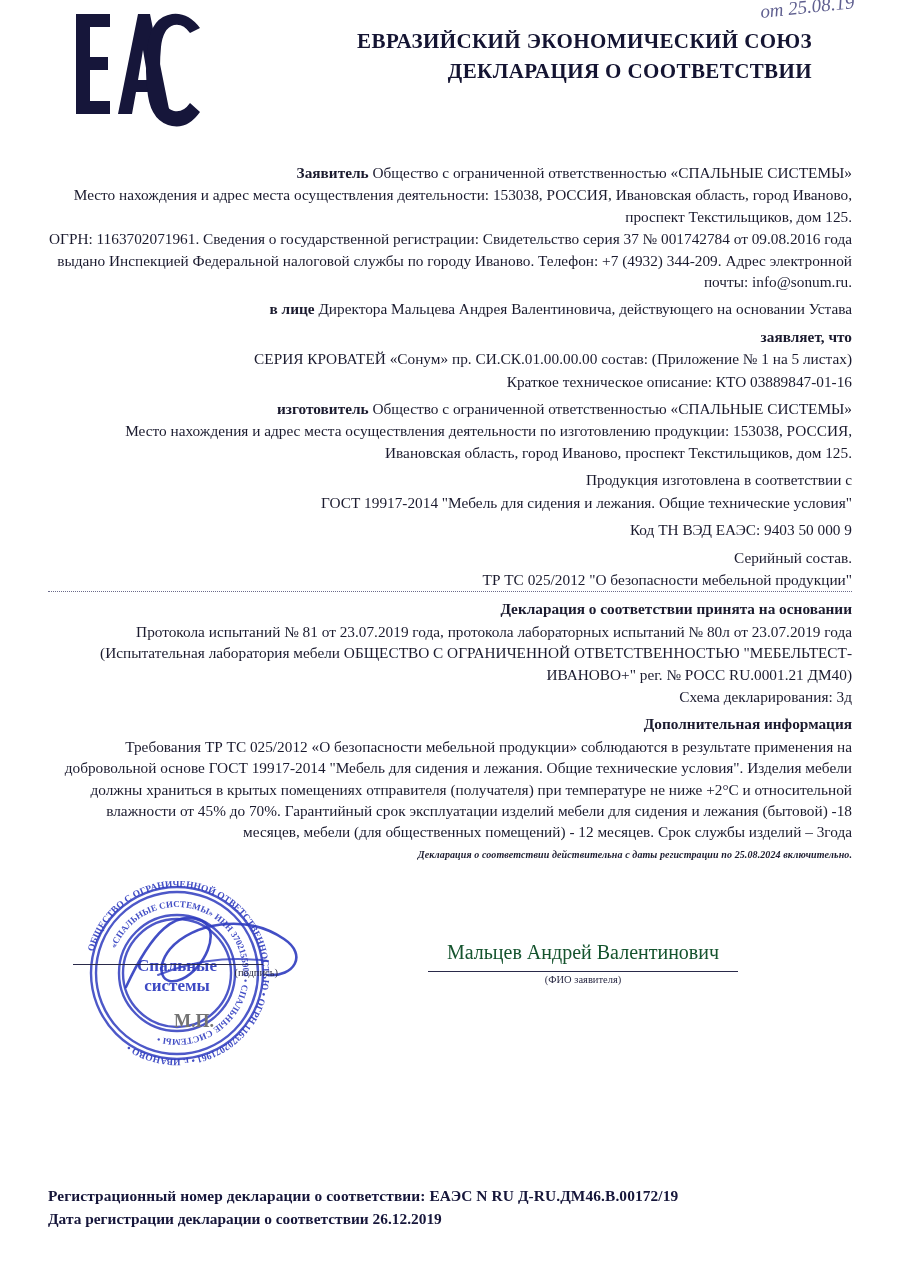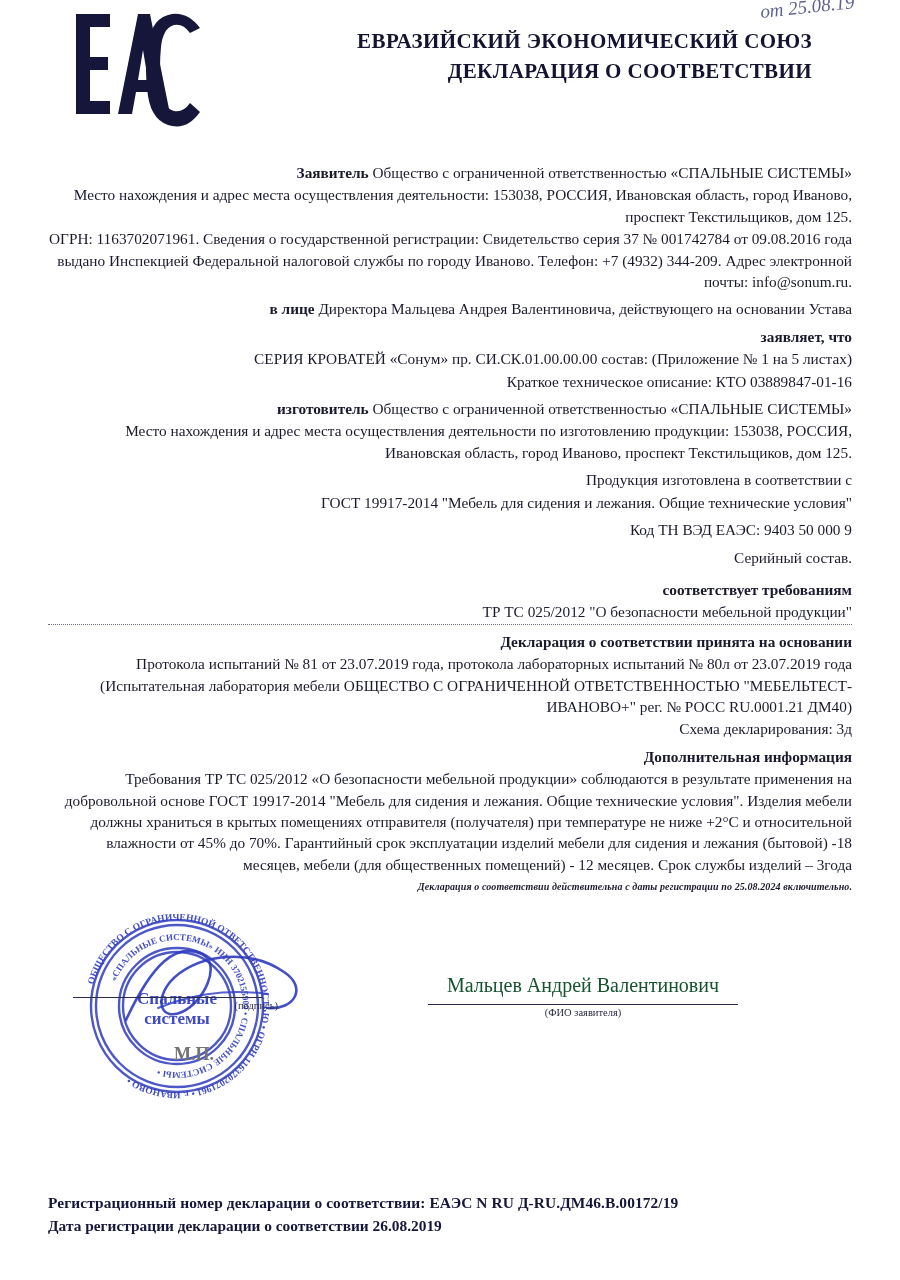--- a/index.html
+++ b/index.html
@@ -165,21 +165,21 @@
     width: 240px;
     height: 150px;
     pointer-events: none;
   }
 
   
   .footer {
     position: absolute;
     left: 48px;
     right: 48px;
-    bottom: 43px;
+    bottom: 50px;
     font-size: 15.4px;
     font-weight: bold;
     line-height: 23px;
     color: #16163a;
   }
   .footer .reg-no { letter-spacing: .1px; }
 </style>
 </head>
 <body>
 
@@ -228,21 +228,20 @@
       <span class="b">изготовитель</span>
       <span>Общество с ограниченной ответственностью «СПАЛЬНЫЕ СИСТЕМЫ»</span>
     </p>
     <p class="just">Место нахождения и адрес места осуществления деятельности по изготовлению продукции: 153038, РОССИЯ, Ивановская область, город Иваново, проспект Текстильщиков, дом 125.</p>
 
     <p class="gap-s">Продукция изготовлена в соответствии с</p>
     <p>ГОСТ 19917-2014 "Мебель для сидения и лежания. Общие технические  условия"</p>
     <p class="gap-s">Код ТН ВЭД ЕАЭС:  9403 50 000 9</p>
     <p class="gap-s">Серийный состав.</p>
 
-    <p class="b gap-m">соответствует требованиям</p>
     <p>
       <span class="underline-dotted">ТР ТС 025/2012 "О безопасности мебельной  продукции"</span>
     </p>
 
     <p class="b gap-s">Декларация о соответствии принята на основании</p>
     <p class="just">Протокола испытаний № 81 от 23.07.2019 года, протокола лабораторных испытаний № 80л от 23.07.2019 года (Испытательная лаборатория мебели ОБЩЕСТВО С ОГРАНИЧЕННОЙ ОТВЕТСТВЕННОСТЬЮ "МЕБЕЛЬТЕСТ-ИВАНОВО+" рег. № РОСС RU.0001.21 ДМ40)</p>
     <p>Схема декларирования: 3д</p>
 
     <p class="b gap-s">Дополнительная информация</p>
     <p class="just">Требования ТР ТС 025/2012 «О безопасности мебельной продукции» соблюдаются в результате применения на добровольной основе ГОСТ 19917-2014 "Мебель для сидения и лежания. Общие технические условия".  Изделия мебели должны храниться в крытых помещениях отправителя (получателя) при температуре не ниже +2°С и относительной влажности от 45% до 70%. Гарантийный срок эксплуатации изделий мебели для сидения и лежания (бытовой) -18 месяцев, мебели (для общественных помещений) - 12 месяцев. Срок службы изделий – 3года</p>
@@ -295,16 +294,16 @@
 
     <div class="sign-right">
       <div class="name">Мальцев Андрей Валентинович</div>
       <div class="rule"></div>
       <div class="cap">(ФИО заявителя)</div>
     </div>
   </div>
 
   <div class="footer">
     <div class="reg-no">Регистрационный номер декларации о соответствии: ЕАЭС N RU Д-RU.ДМ46.В.00172/19</div>
-    <div>Дата регистрации декларации о соответствии 26.08.2019</div>
+    <div>Дата регистрации декларации о соответствии 26.12.2019</div>
   </div>
 
 </div>
 
 </body></html>

